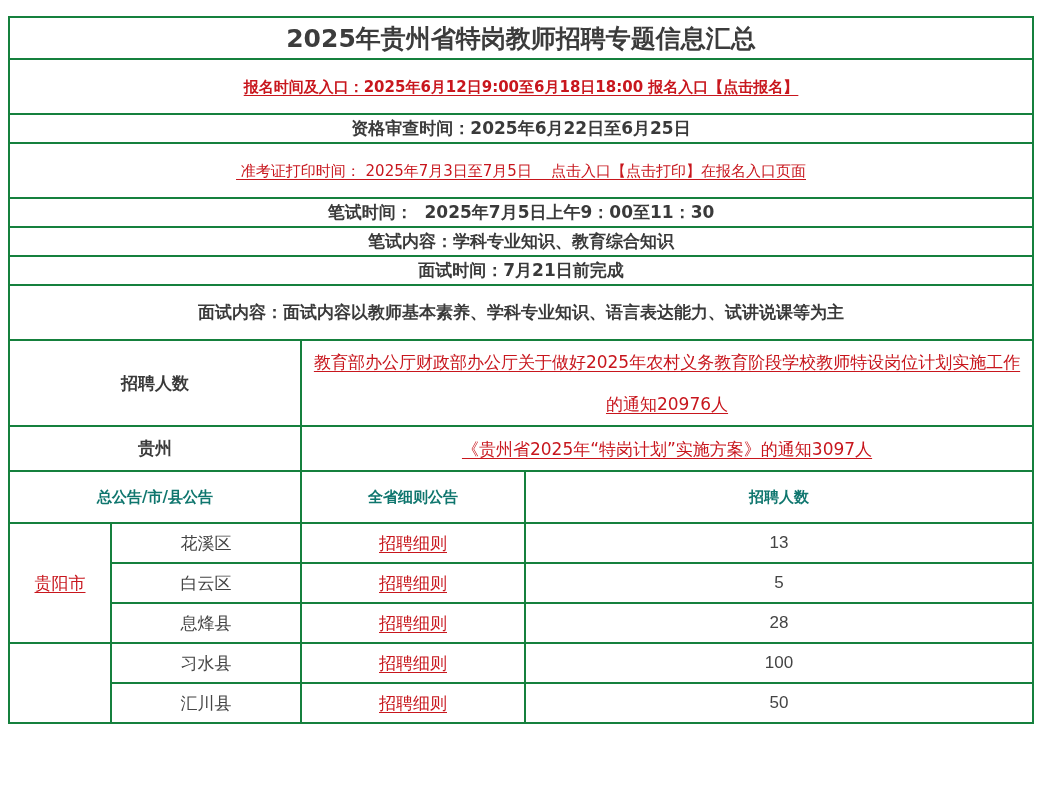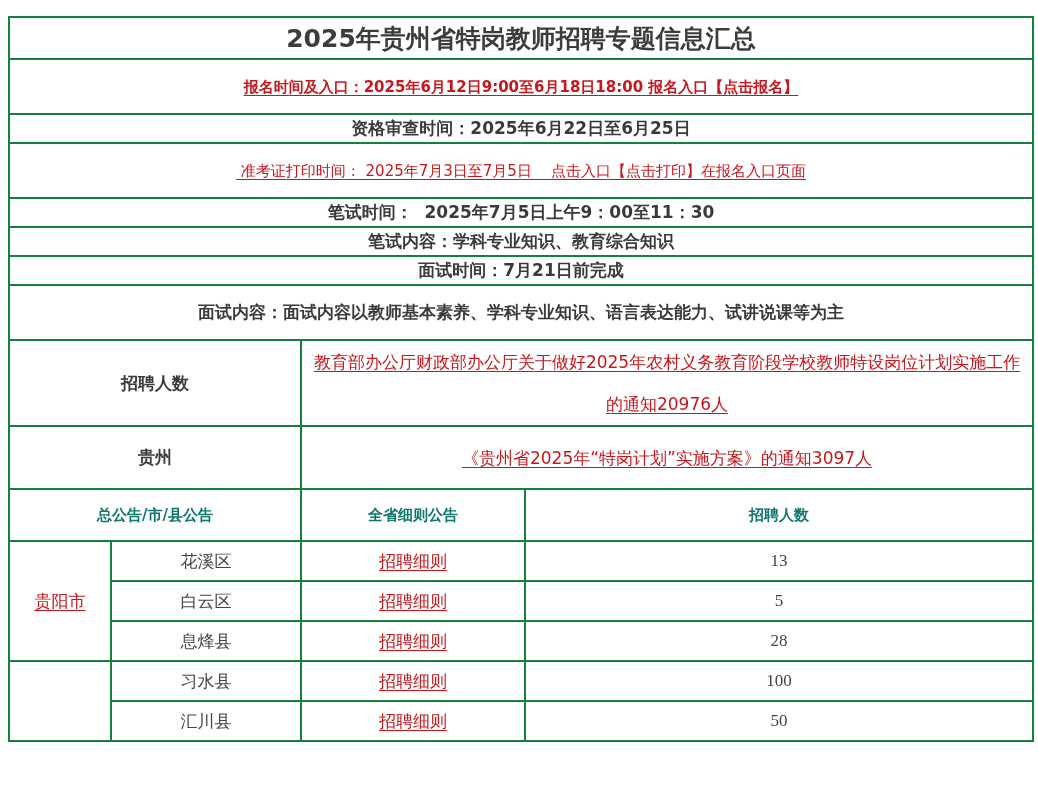--- a/index.html
+++ b/index.html
@@ -10,25 +10,25 @@
   td { border: 2px solid #15803d; text-align: center; vertical-align: middle; padding: 0 4px; }
   .title { height: 40px; font-size: 25px; font-weight: bold; color: #3c3c3c; }
   .row-reg { height: 55px; }
   .row-norm { height: 29px; }
   .row-tall { height: 55px; padding-left: 24px; }
   .bold { font-weight: bold; font-size: 17px; color: #3a3a3a; }
   .link-red { color: #c8161d; text-decoration: underline; text-underline-offset: 3px; }
   .reg-link { font-weight: bold; font-size: 15px; }
   .print-link { font-size: 15px; }
   .ann-row-1 { height: 85px; }
-  .ann-row-2 { height: 63px; }
+  .ann-row-2 { height: 45px; }
   .ann-text { font-size: 17px; line-height: 42px; }
   .hdr { height: 50px; font-weight: bold; font-size: 15px; color: #0f766e; }
   .data { height: 40px; font-size: 17px; color: #444; }
-  .count { font-family: Liberation Serif, serif; font-size: 17px; color: #444; }
+  .count { font-family: Liberation Sans, sans-serif; font-size: 17px; color: #444; }
 </style>
 </head>
 <body>
 
 <div class="frame">
 <table>
   <colgroup>
     <col style="width:102px">
     <col style="width:190px">
     <col style="width:224px">

